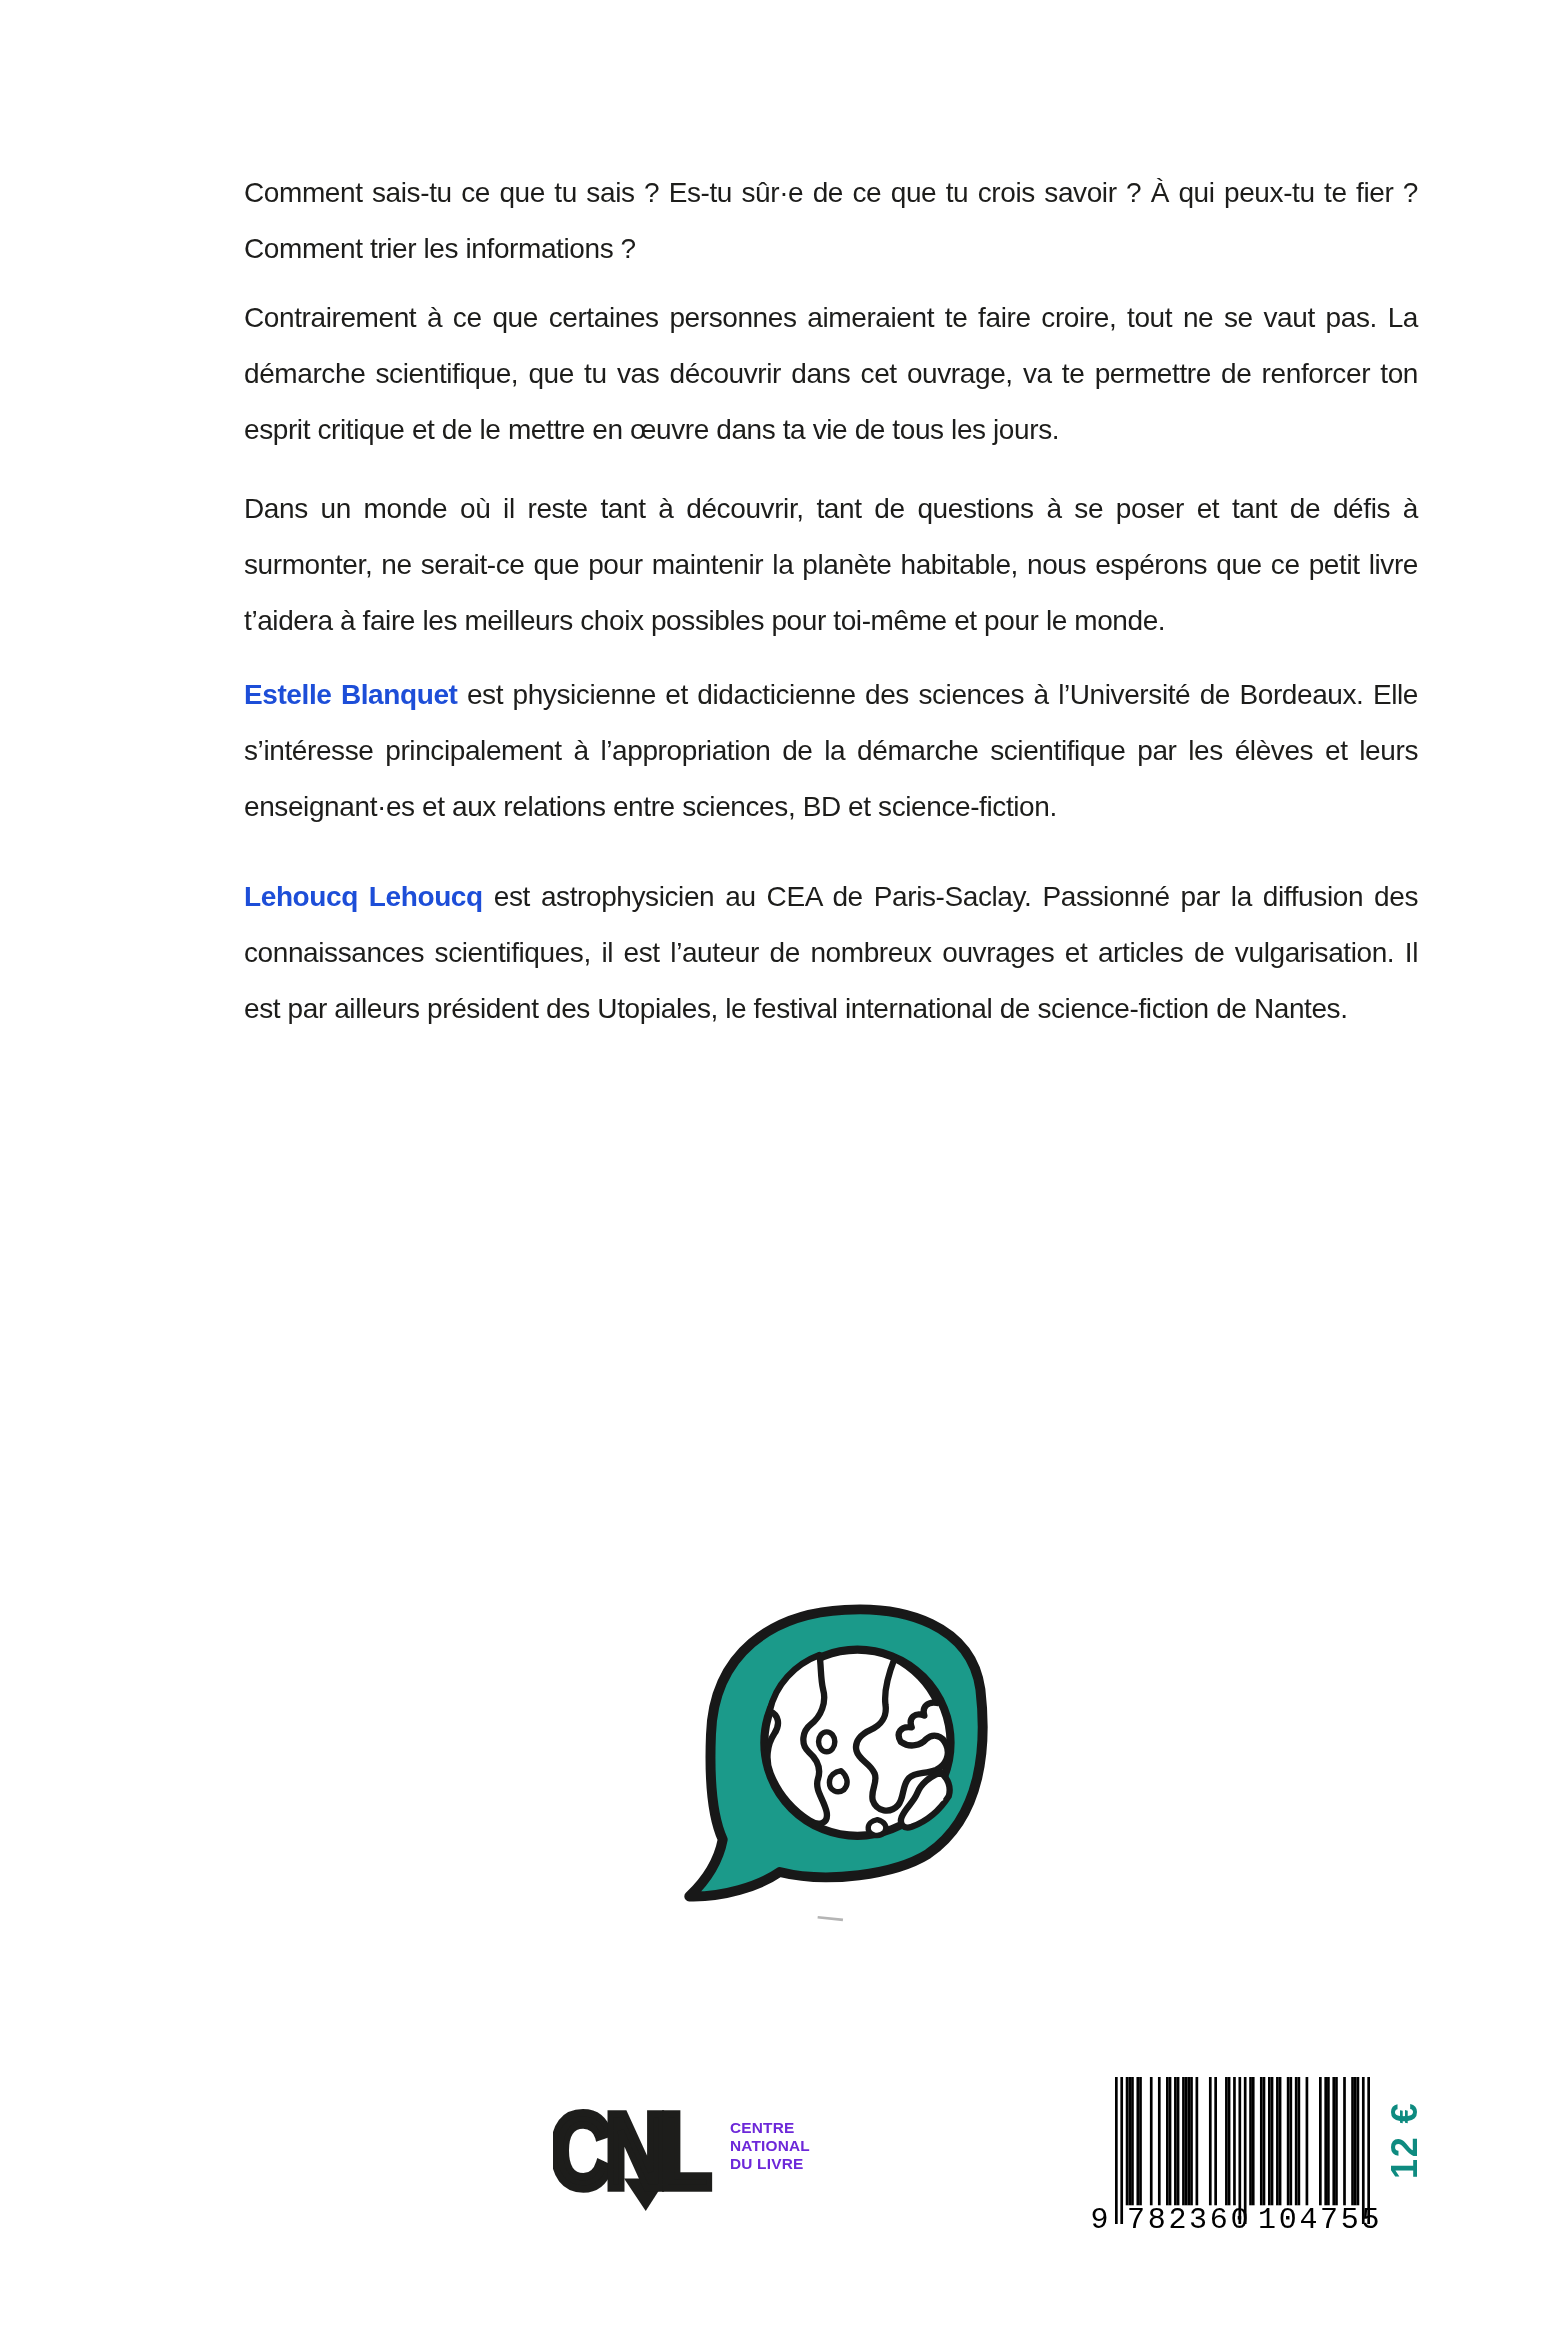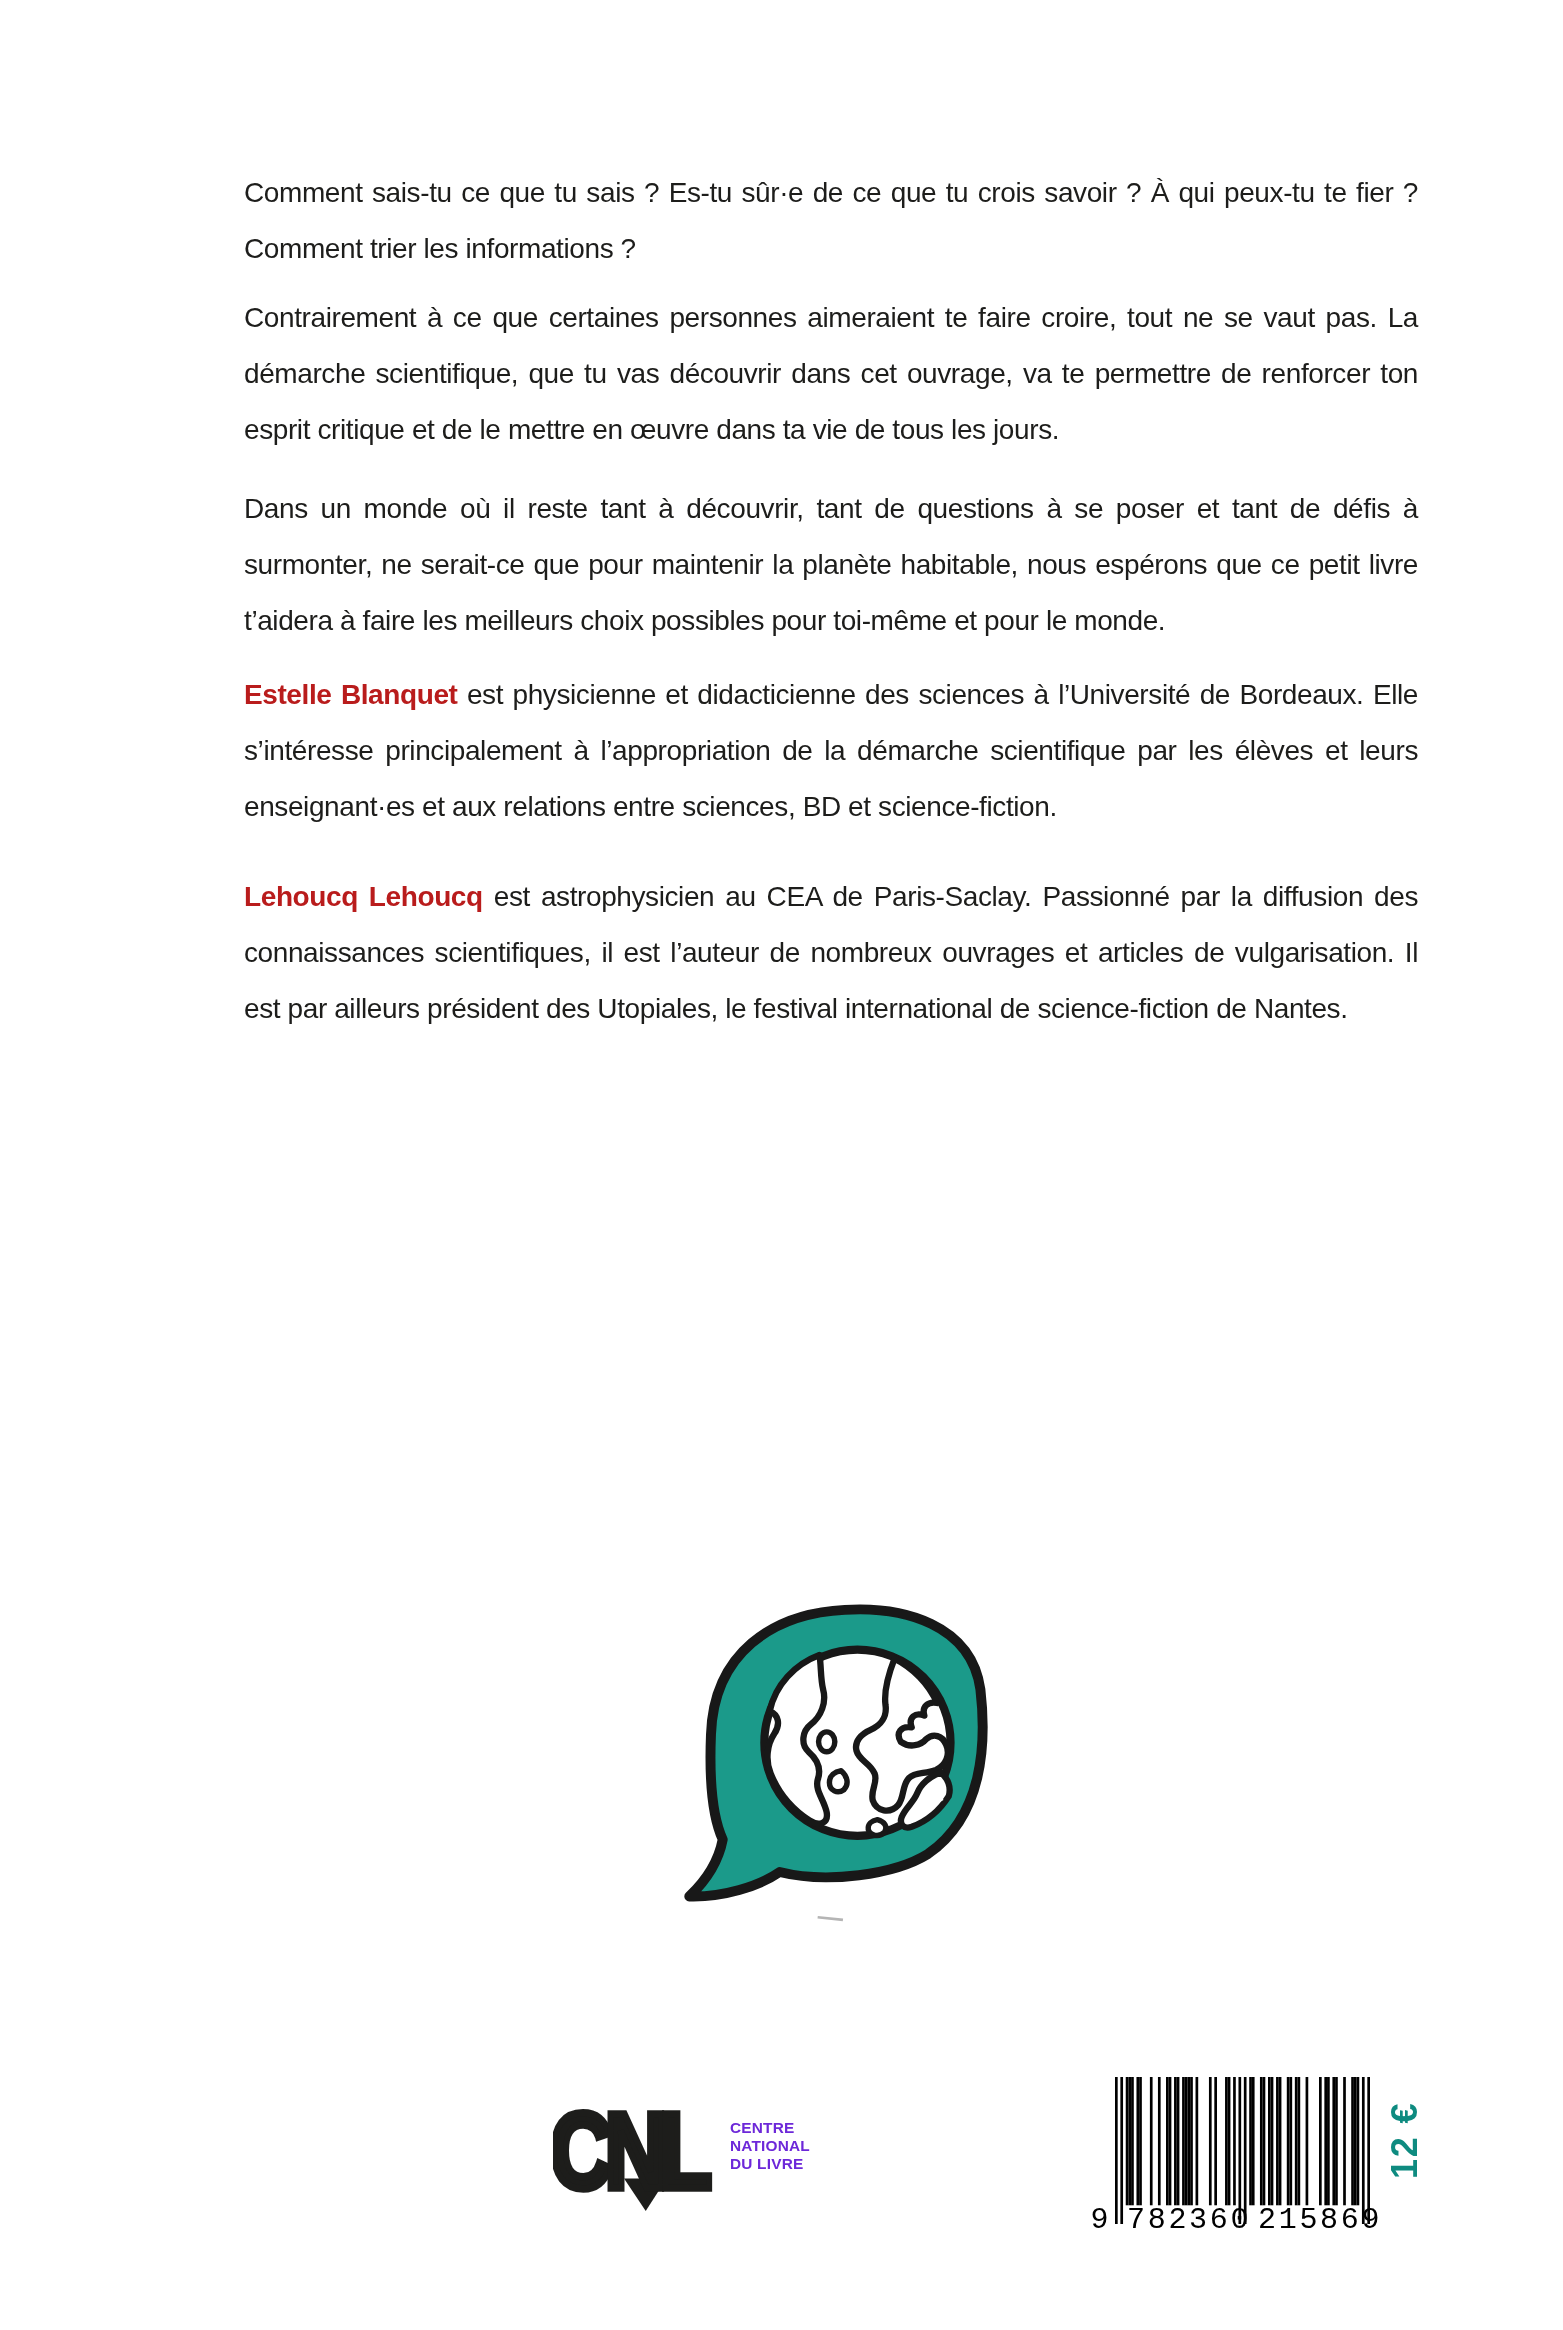--- a/index.html
+++ b/index.html
@@ -7,21 +7,21 @@
   .page{position:absolute;left:0;top:0;width:1563px;height:2330px;background:#ffffff;overflow:hidden;}
 
   
   .copy{position:absolute;left:244px;top:165px;width:1174px;color:#1d1d1b;
         font-size:28px;line-height:56px;letter-spacing:-0.4px;text-align:justify;}
   .copy p{margin:0;}
   .copy p.p1{margin-bottom:12.6px;}
   .copy p.p2{margin-bottom:23.5px;}
   .copy p.p3{margin-bottom:18px;}
   .copy p.p4{margin-bottom:34px;}
-  .author-name{font-weight:bold;color:#b91c1c;}
+  .author-name{font-weight:bold;color:#1d4ed8;}
 
   
   .bubble-logo{position:absolute;left:682px;top:1599px;width:312px;height:330px;}
 
   
   .lvb-logo{position:absolute;left:233px;top:2076px;width:271px;height:134px;}
   .lvb-logo svg{position:absolute;left:0;top:0;}
   .lvb-text{position:absolute;left:9px;top:89px;width:257px;color:#ffffff;
             font-weight:bold;font-size:39px;letter-spacing:-1.8px;white-space:nowrap;
             transform:scaleX(0.93);transform-origin:left center;}
@@ -147,19 +147,19 @@
         <rect x="82" y="0" width="1" height="48"></rect>
         <rect x="85" y="0" width="1" height="48"></rect>
         <rect x="88" y="0" width="1" height="48"></rect>
         <rect x="89" y="0" width="1" height="48"></rect>
         <rect x="90" y="0" width="1" height="48"></rect>
         <rect x="92" y="0" width="1" height="55"></rect>
         <rect x="94" y="0" width="1" height="55"></rect>
       </svg>
     <span class="bc-digit bc-d9">9</span>
     <span class="bc-group bc-g1">782360</span>
-    <span class="bc-group bc-g2">215869</span>
+    <span class="bc-group bc-g2">104755</span>
   </div>
 
   <div class="price">12 €</div>
 
 </div>
 
 
 </body></html>

